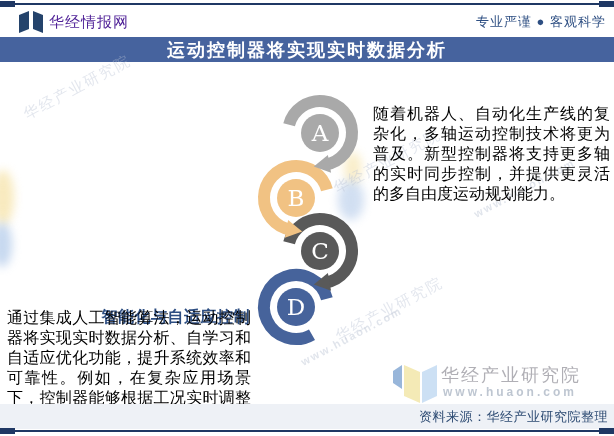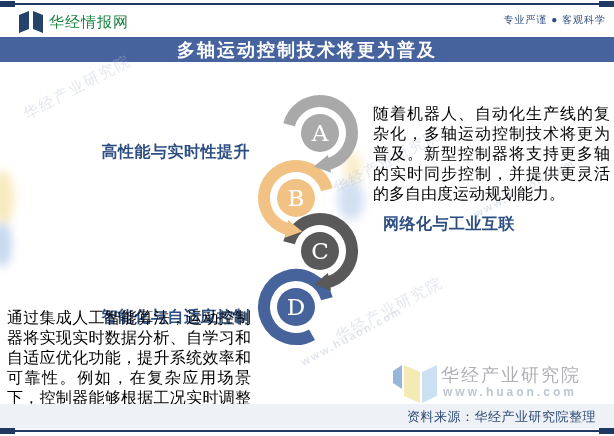--- a/index.html
+++ b/index.html
@@ -6,22 +6,22 @@
   .page{position:relative;width:614px;height:436px;background:#ffffff;overflow:hidden;
         font-family:"Liberation Sans","DejaVu Sans",sans-serif;}
   .abs{position:absolute;}
 
   
   .rule{position:absolute;left:0;width:614px;height:2px;background:#1f3864;}
   .rule-cap{position:absolute;width:15px;height:6px;background:#1f3864;}
 
   
   .brand-row{position:absolute;top:11px;left:18px;display:flex;align-items:center;gap:5px;}
-  .brand-name{font-size:15px;color:#15803d;letter-spacing:1px;}
-  .tagline{position:absolute;top:13px;right:8px;font-size:10px;color:#2d4e82;letter-spacing:1px;}
+  .brand-name{font-size:15px;color:#4c1d95;letter-spacing:1px;}
+  .tagline{position:absolute;top:13px;right:8px;font-size:13px;color:#2d4e82;letter-spacing:1px;}
 
   
   .title-bar{position:absolute;top:37px;left:0;width:614px;height:25px;background:#46639e;
              display:flex;align-items:center;justify-content:center;}
   .title-text{color:#ffffff;font-weight:bold;font-size:18px;letter-spacing:2px;}
 
   
   .sec-head{position:absolute;font-weight:bold;font-size:16px;color:#2d4e82;letter-spacing:0.5px;}
   .sec-body{position:absolute;font-size:16px;line-height:20px;color:#000000;text-align:justify;}
 
@@ -39,62 +39,60 @@
 
   
   .logo-brand{position:absolute;left:441px;top:363px;font-size:18px;letter-spacing:2px;
               color:rgba(150,148,156,0.75);}
   .logo-url{position:absolute;left:443px;top:385px;font-size:12px;font-weight:bold;
             letter-spacing:3px;color:rgba(163,174,190,0.7);}
 
   
   .footer-bar{position:absolute;top:404px;left:0;width:614px;height:25px;background:#eef1f6;
               display:flex;align-items:center;justify-content:flex-end;}
-  .footer-text{font-size:13px;color:#2c4a72;padding-right:18px;letter-spacing:0.5px;}
+  .footer-text{font-size:13px;color:#2c4a72;padding-right:6px;letter-spacing:0.5px;}
 </style>
 </head>
 <body>
 
 <div class="page">
 
   <div class="rule" style="top:3px;"></div>
   <div class="rule-cap" style="top:1px;left:0;"></div>
   <div class="rule-cap" style="top:1px;right:0;"></div>
 
   <div class="brand-row">
     <svg width="26" height="22" viewBox="0 0 26 22">
       <polygon points="1,4 11,0 11,18 1,22" fill="#24436b"></polygon>
       <polygon points="15,0 25,4 25,22 15,18" fill="#24436b"></polygon>
     </svg>
     <span class="brand-name">华经情报网</span>
   </div>
   <div class="tagline">专业严谨 ● 客观科学</div>
 
   <div class="title-bar">
-    <span class="title-text">多轴运动控制技术将更为普及</span>
+    <span class="title-text">运动控制器将实现实时数据分析</span>
   </div>
 
   <div class="wm-blob" style="left:-8px;top:170px;width:22px;height:55px;background:#f3d98a;opacity:.55;"></div>
   <div class="wm-blob" style="left:-8px;top:222px;width:20px;height:45px;background:#8fb2e0;opacity:.5;"></div>
   <div class="wm-blob" style="left:344px;top:152px;width:18px;height:32px;background:#f3d98a;opacity:.45;"></div>
   <div class="wm-blob" style="left:338px;top:180px;width:26px;height:40px;background:#9bb9e2;opacity:.45;"></div>
   <span class="wm-text" style="left:18px;top:78px;">华经产业研究院</span>
   <span class="wm-text" style="left:328px;top:152px;">华经产业研究院</span>
   <span class="wm-text" style="left:330px;top:300px;">华经产业研究院</span>
   <span class="wm-url" style="left:468px;top:182px;">www.huaon.com</span>
   <span class="wm-url" style="left:295px;top:330px;">www.huaon.com</span>
 
-  <div class="sec-head" style="top:142px;left:8px;width:242px;text-align:right;">高性能与实时性提升</div>
 
   <div class="sec-head" style="top:283px;left:8px;width:242px;text-align:right;margin-top:24px;">智能化与自适应控制</div>
   <div class="sec-body" style="top:308px;left:7px;width:244px;">通过集成人工智能算法，运动控制器将实现实时数据分析、自学习和自适应优化功能，提升系统效率和可靠性。例如，在复杂应用场景下，控制器能够根据工况实时调整参数以优化性能。</div>
 
   <div class="sec-body" style="top:104px;left:373px;width:237px;">随着机器人、自动化生产线的复杂化，多轴运动控制技术将更为普及。新型控制器将支持更多轴的实时同步控制，并提供更灵活的多自由度运动规划能力。</div>
 
-  <div class="sec-head" style="top:214px;left:383px;width:228px;">网络化与工业互联</div>
 
   <div class="diagram">
 
     <svg class="ring-svg" style="left:0;top:179px;" viewBox="0 0 100 100">
       <path d="M 80.9 41.7 A 32 32 0 1 0 66 77.7" fill="none" stroke-width="12" stroke="#46639b"></path>
       <circle cx="50" cy="50" r="19" fill="#46639b"></circle>
       <text x="50" y="58" text-anchor="middle" class="ring-letter">D</text>
     </svg>
 
     <svg class="ring-svg" style="left:24px;top:123px;" viewBox="0 0 100 100">

